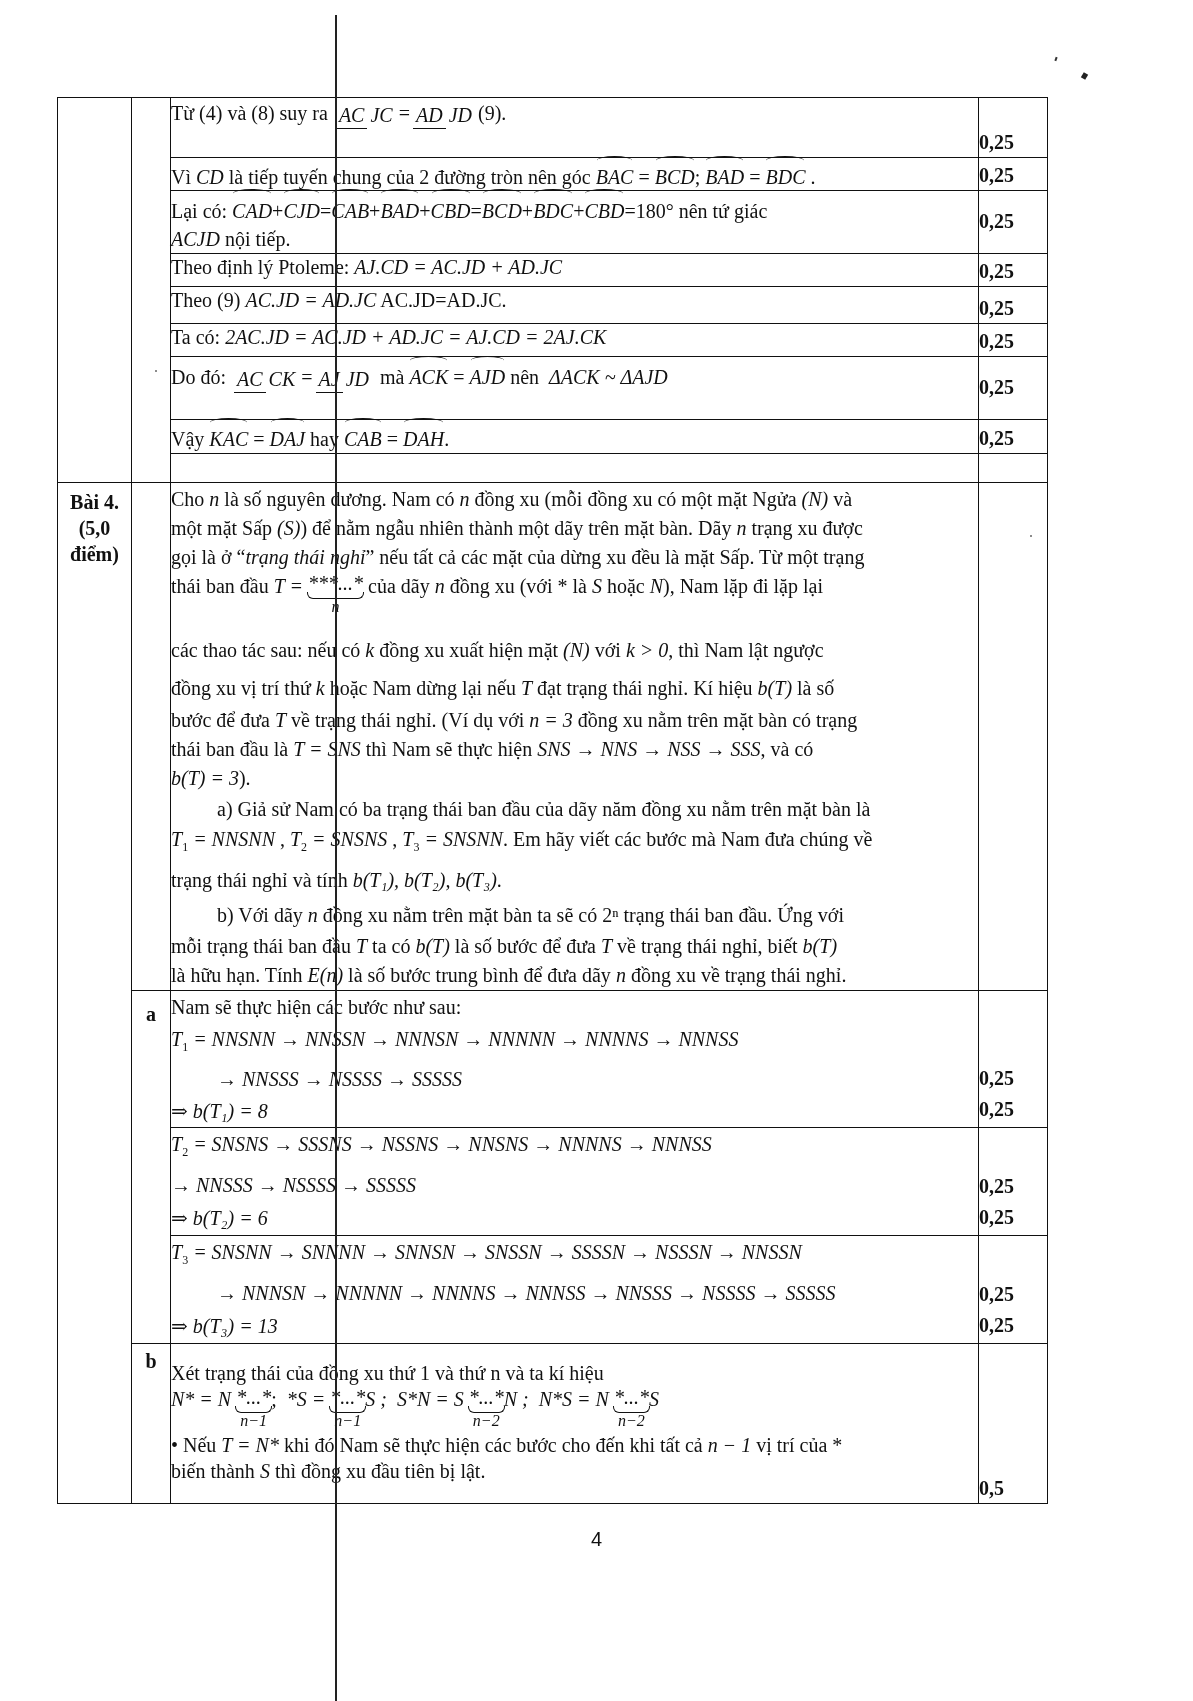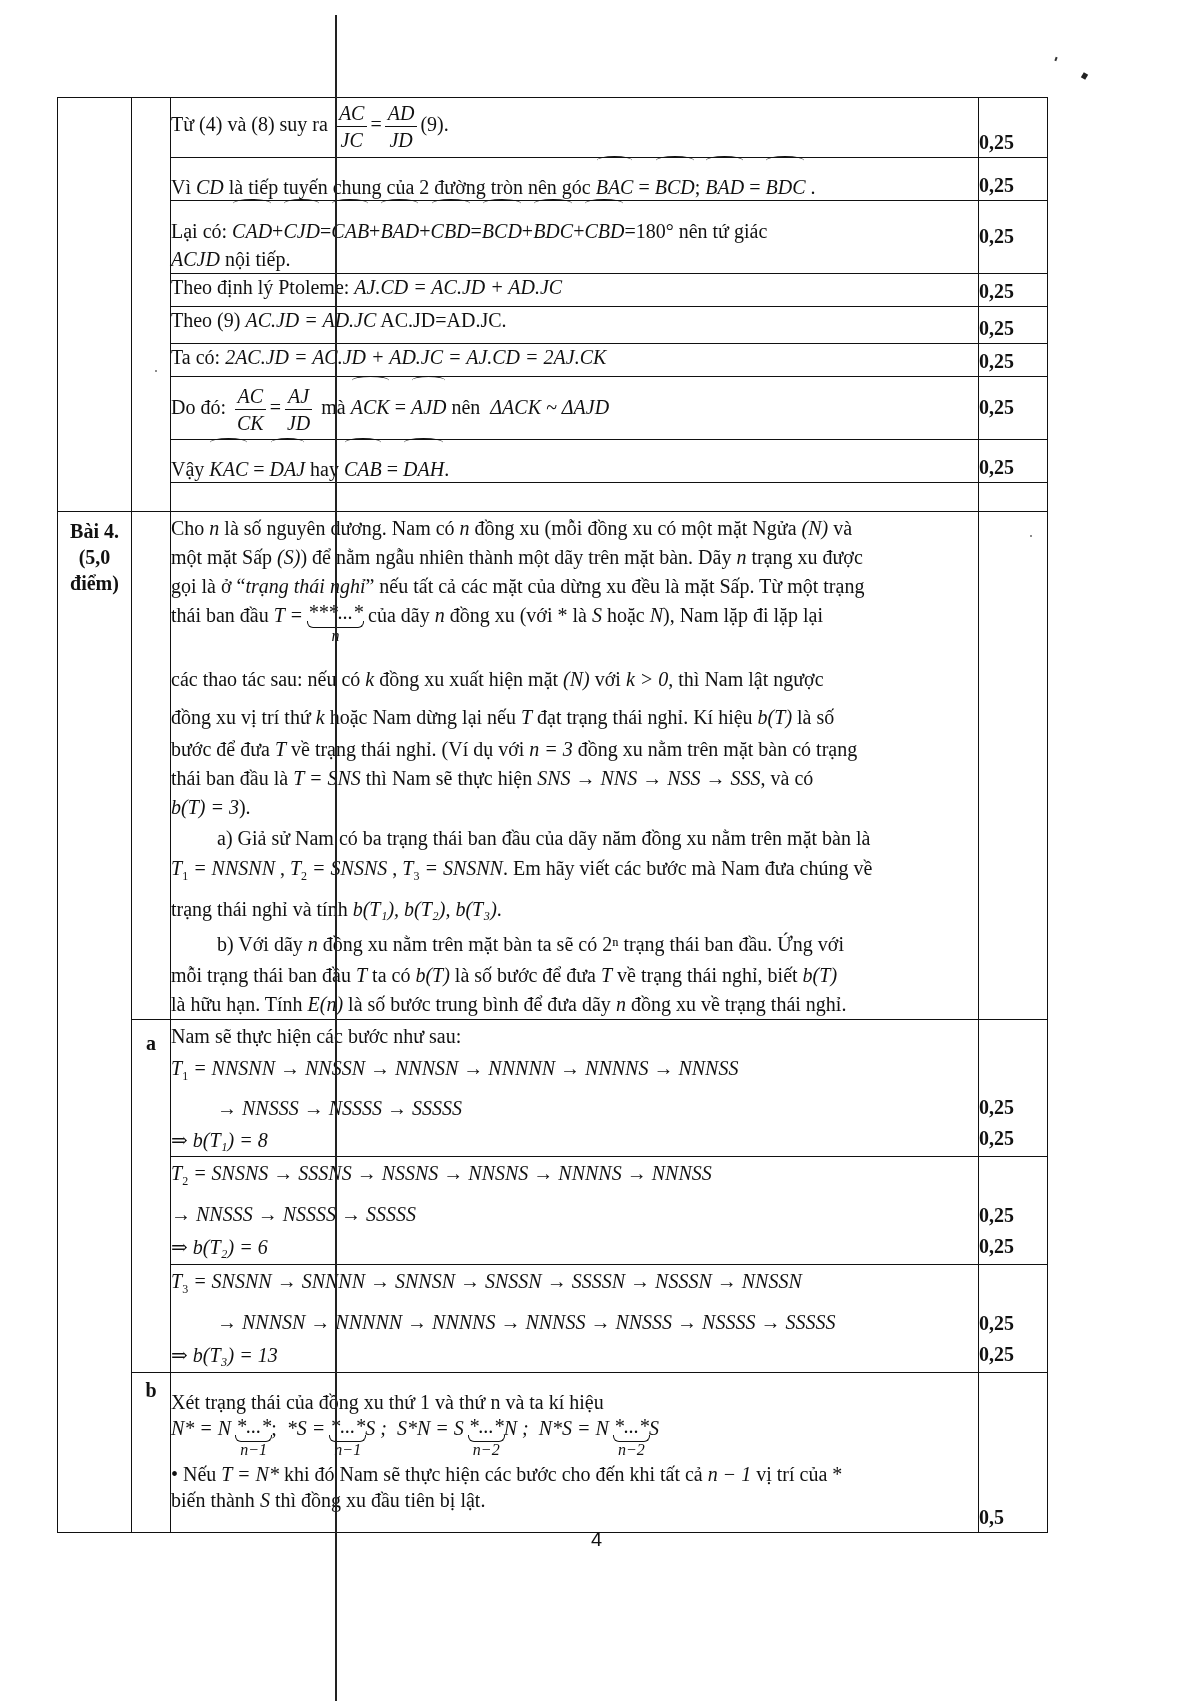--- a/index.html
+++ b/index.html
@@ -12,24 +12,24 @@
 
   table.grid { position: absolute; left: 57px; top: 82px; border-collapse: collapse; table-layout: fixed; width: 990px; }
   table.grid td { border: 1.4px solid #111; padding: 0; vertical-align: top; font-size: 20px; line-height: 26px; }
   col.c1 { width: 74px; } col.c2 { width: 39px; } col.c3 { width: 808px; } col.c4 { width: 69px; }
 
   .content { padding: 4px 10px 2px 9px; }
   .score { font-weight: bold; text-align: left; font-size: 21px; vertical-align: bottom !important; padding-bottom: 2px !important; }
   .label-bai { font-weight: bold; text-align: center; font-size: 19px; line-height: 24px; padding-top: 6px !important; }
   .label-part { font-weight: bold; text-align: center; font-size: 21px; padding-top: 10px !important; }
   i, .m { font-style: italic; }
-  .arc { display: inline-block; position: relative; font-style: italic; padding-top: 16px; }
+  .arc { display: inline-block; position: relative; font-style: italic; padding-top: 6px; }
   .arc::before { content: ""; position: absolute; left: 1px; right: 1px; top: -2px; height: 8px;
                  border-top: 1.3px solid #111; border-radius: 50% 50% 0 0; }
-  .frac { display: inline-flex; flex-direction: column; align-items: center; vertical-align: middle; font-style: italic; margin: 0 3px; }
+  .frac { display: inline-flex; flex-direction: row; align-items: center; vertical-align: middle; font-style: italic; margin: 0 3px; }
   .frac .num { border-bottom: 1.3px solid #111; padding: 0 3px; line-height: 26px; }
   .frac .den { padding: 0 3px; line-height: 26px; text-align: center; }
   .brace { display: inline-flex; flex-direction: column; align-items: center; vertical-align: top; font-style: italic; }
   .brace .b-top { line-height: 22px; }
   .brace .b-line { width: 100%; height: 6px; border: 1.2px solid #111; border-top: none; border-radius: 0 0 6px 6px; margin-top: -2px; }
   .brace .b-sub { font-size: 16px; line-height: 16px; }
   sub { font-size: 12px; }
   .indent { padding-left: 46px; margin-top: 12px; }
   .page-num { position: absolute; left: 0; width: 1193px; top: 1513px; text-align: center;
               font-family: "Liberation Sans", "DejaVu Sans", sans-serif; font-size: 20px; }

